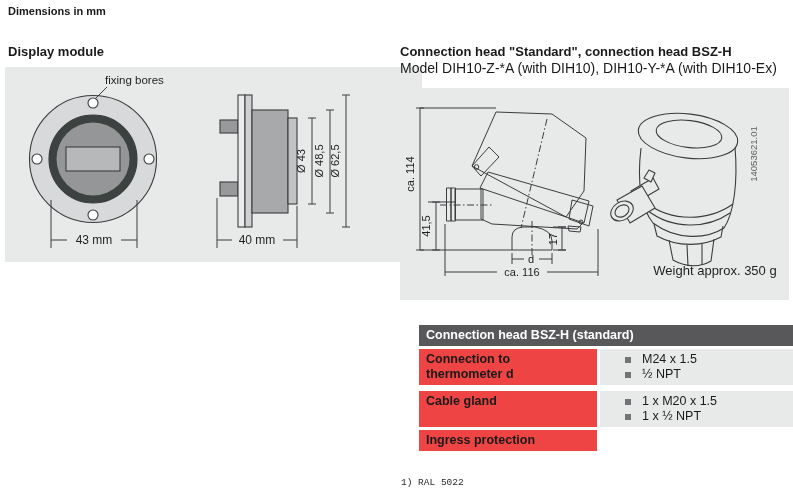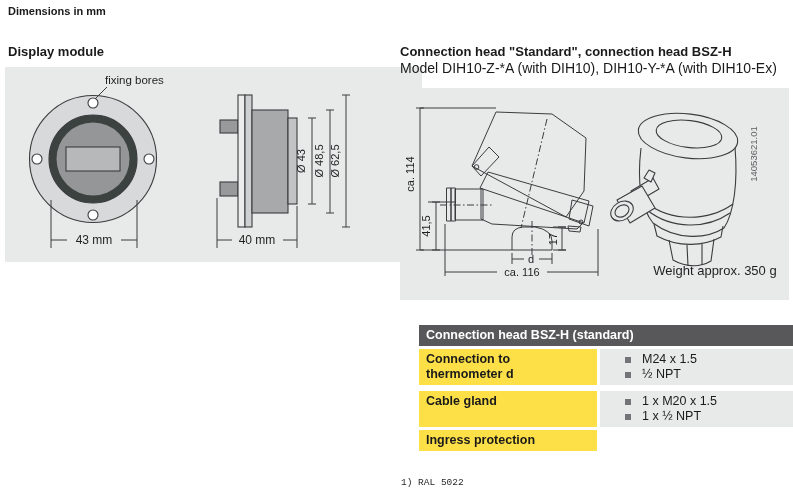--- a/index.html
+++ b/index.html
@@ -14,21 +14,21 @@
   .dimtxt{font-size:11px;}
   .dimtxt12{font-size:12px;}
   .note-txt{font-size:11.5px;}
   .weight-txt{font-size:13px;}
   .figid-txt{font-size:9.5px;fill:#5d5e61;}
 
   
   .spec-table{width:389px;font-size:12.5px;line-height:15px;}
   .t-header{background:#58585a;color:#ffffff;font-weight:bold;padding:3px 8px 3px 7px;}
   .t-row{display:flex;margin-top:3px;}
-  .t-label{flex:0 0 178px;box-sizing:border-box;background:#fde047;font-weight:bold;padding:3px 24px 3px 7px;margin-right:3px;}
+  .t-label{flex:0 0 178px;box-sizing:border-box;background:#ef4444;font-weight:bold;padding:3px 24px 3px 7px;margin-right:3px;}
   .t-value{flex:1;background:#e8e9e9;padding:3px 16px 3px 25px;}
   .v-line{display:flex;align-items:center;}
   .bullet{display:inline-block;width:6px;height:6px;background:#737477;margin-right:11px;flex:0 0 auto;}
   sup.fn{font-size:8.5px;vertical-align:super;margin-left:3px;line-height:0;}
   .footnote{font-size:9.5px;color:#2a2a2a;font-family:Liberation Mono, monospace;}
 </style>
 </head>
 <body>
 
 <h1 class="abs" style="left:8px;top:5px;">Dimensions in mm</h1>

